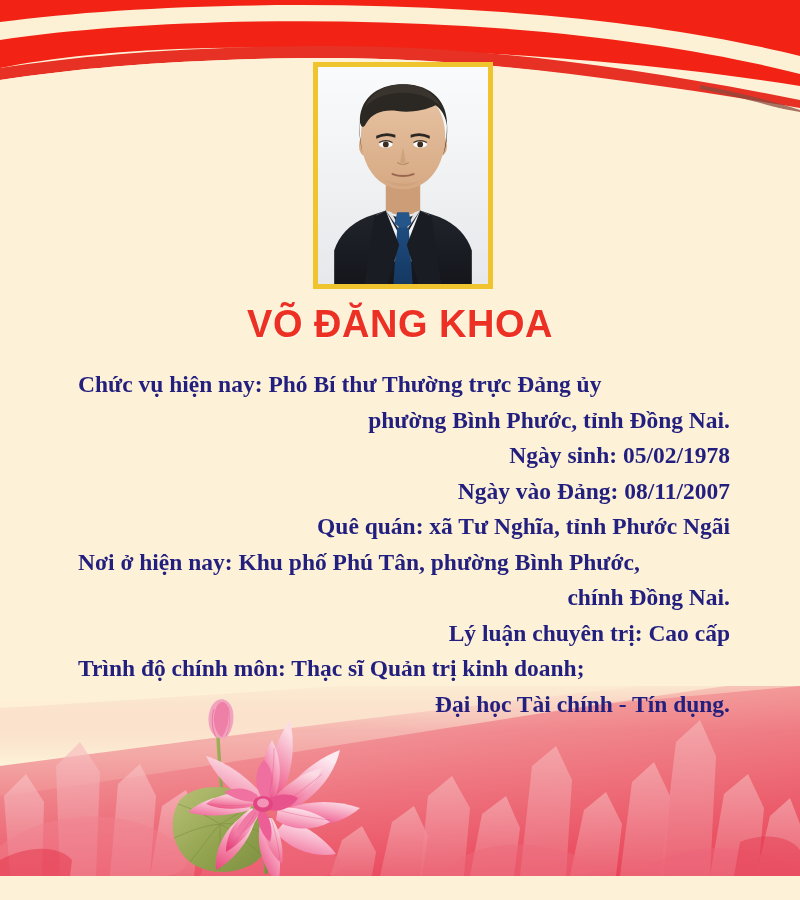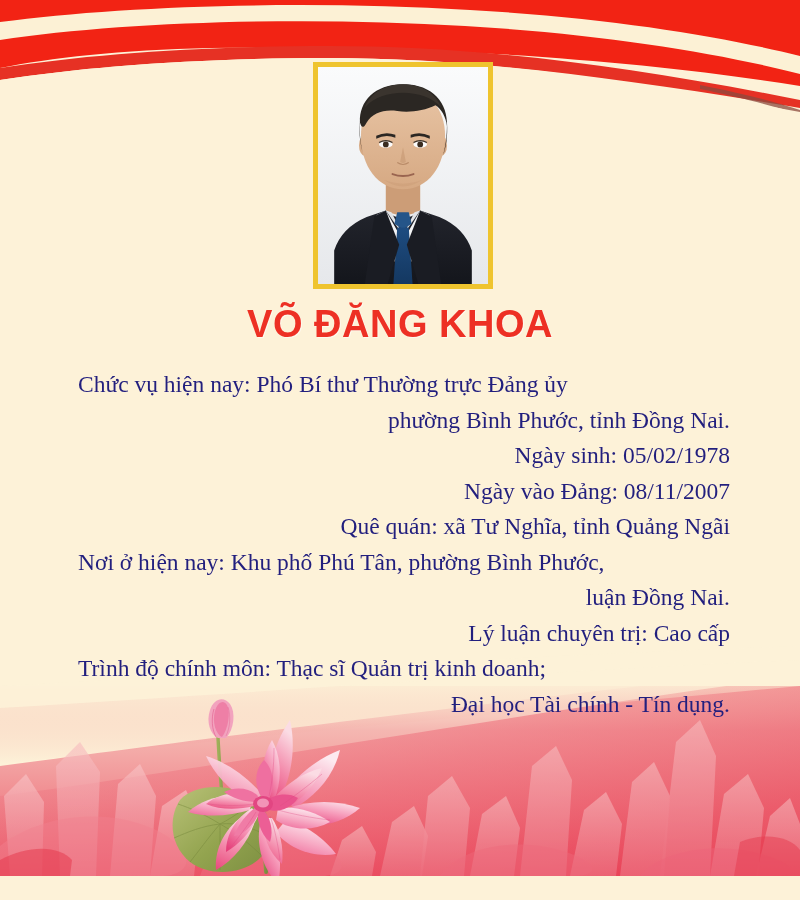--- a/index.html
+++ b/index.html
@@ -73,21 +73,21 @@
 
   
   .bio {
     position: absolute;
     left: 78px;
     top: 367px;
     width: 652px;
     z-index: 5;
     color: #221F7E;
     font-family: "Liberation Serif", serif;
-    font-weight: normal;
+    font-weight: bold;
     font-size: 23.5px;
     line-height: 35.5px;
   }
   .bio p {
     margin: 0;
     text-align: justify;
     text-justify: inter-word;
   }
   .bio p.last-line,
   .bio p.noj {
@@ -206,23 +206,23 @@
     </div>
   </div>
 
   <h1 class="name-heading">VÕ ĐĂNG KHOA</h1>
 
   <div class="bio">
     <p>Chức vụ hiện nay: Phó Bí thư Thường trực Đảng ủy</p>
     <p class="last-line">phường Bình Phước, tỉnh Đồng Nai.</p>
     <p class="noj">Ngày sinh: 05/02/1978</p>
     <p class="noj">Ngày vào Đảng: 08/11/2007</p>
-    <p class="noj">Quê quán: xã Tư Nghĩa, tỉnh Quảng Ngãi</p>
+    <p class="noj">Quê quán: xã Tư Nghĩa, tỉnh Phước Ngãi</p>
     <p>Nơi ở hiện nay: Khu phố Phú Tân, phường Bình Phước,</p>
-    <p class="last-line">luận Đồng Nai.</p>
+    <p class="last-line">chính Đồng Nai.</p>
     <p class="noj">Lý luận chuyên trị: Cao cấp</p>
     <p>Trình độ chính môn: Thạc sĩ Quản trị kinh doanh;</p>
     <p class="last-line">Đại học  Tài chính - Tín dụng.</p>
   </div>
 
   <div class="bottom-deco">
     <svg viewBox="0 0 800 230" preserveAspectRatio="none" xmlns="http://www.w3.org/2000/svg">
       <defs>
         <linearGradient id="fadeDown" x1="0" y1="0" x2="0" y2="1">
           <stop offset="0%" stop-color="#FDF2D8" stop-opacity="1"></stop>

